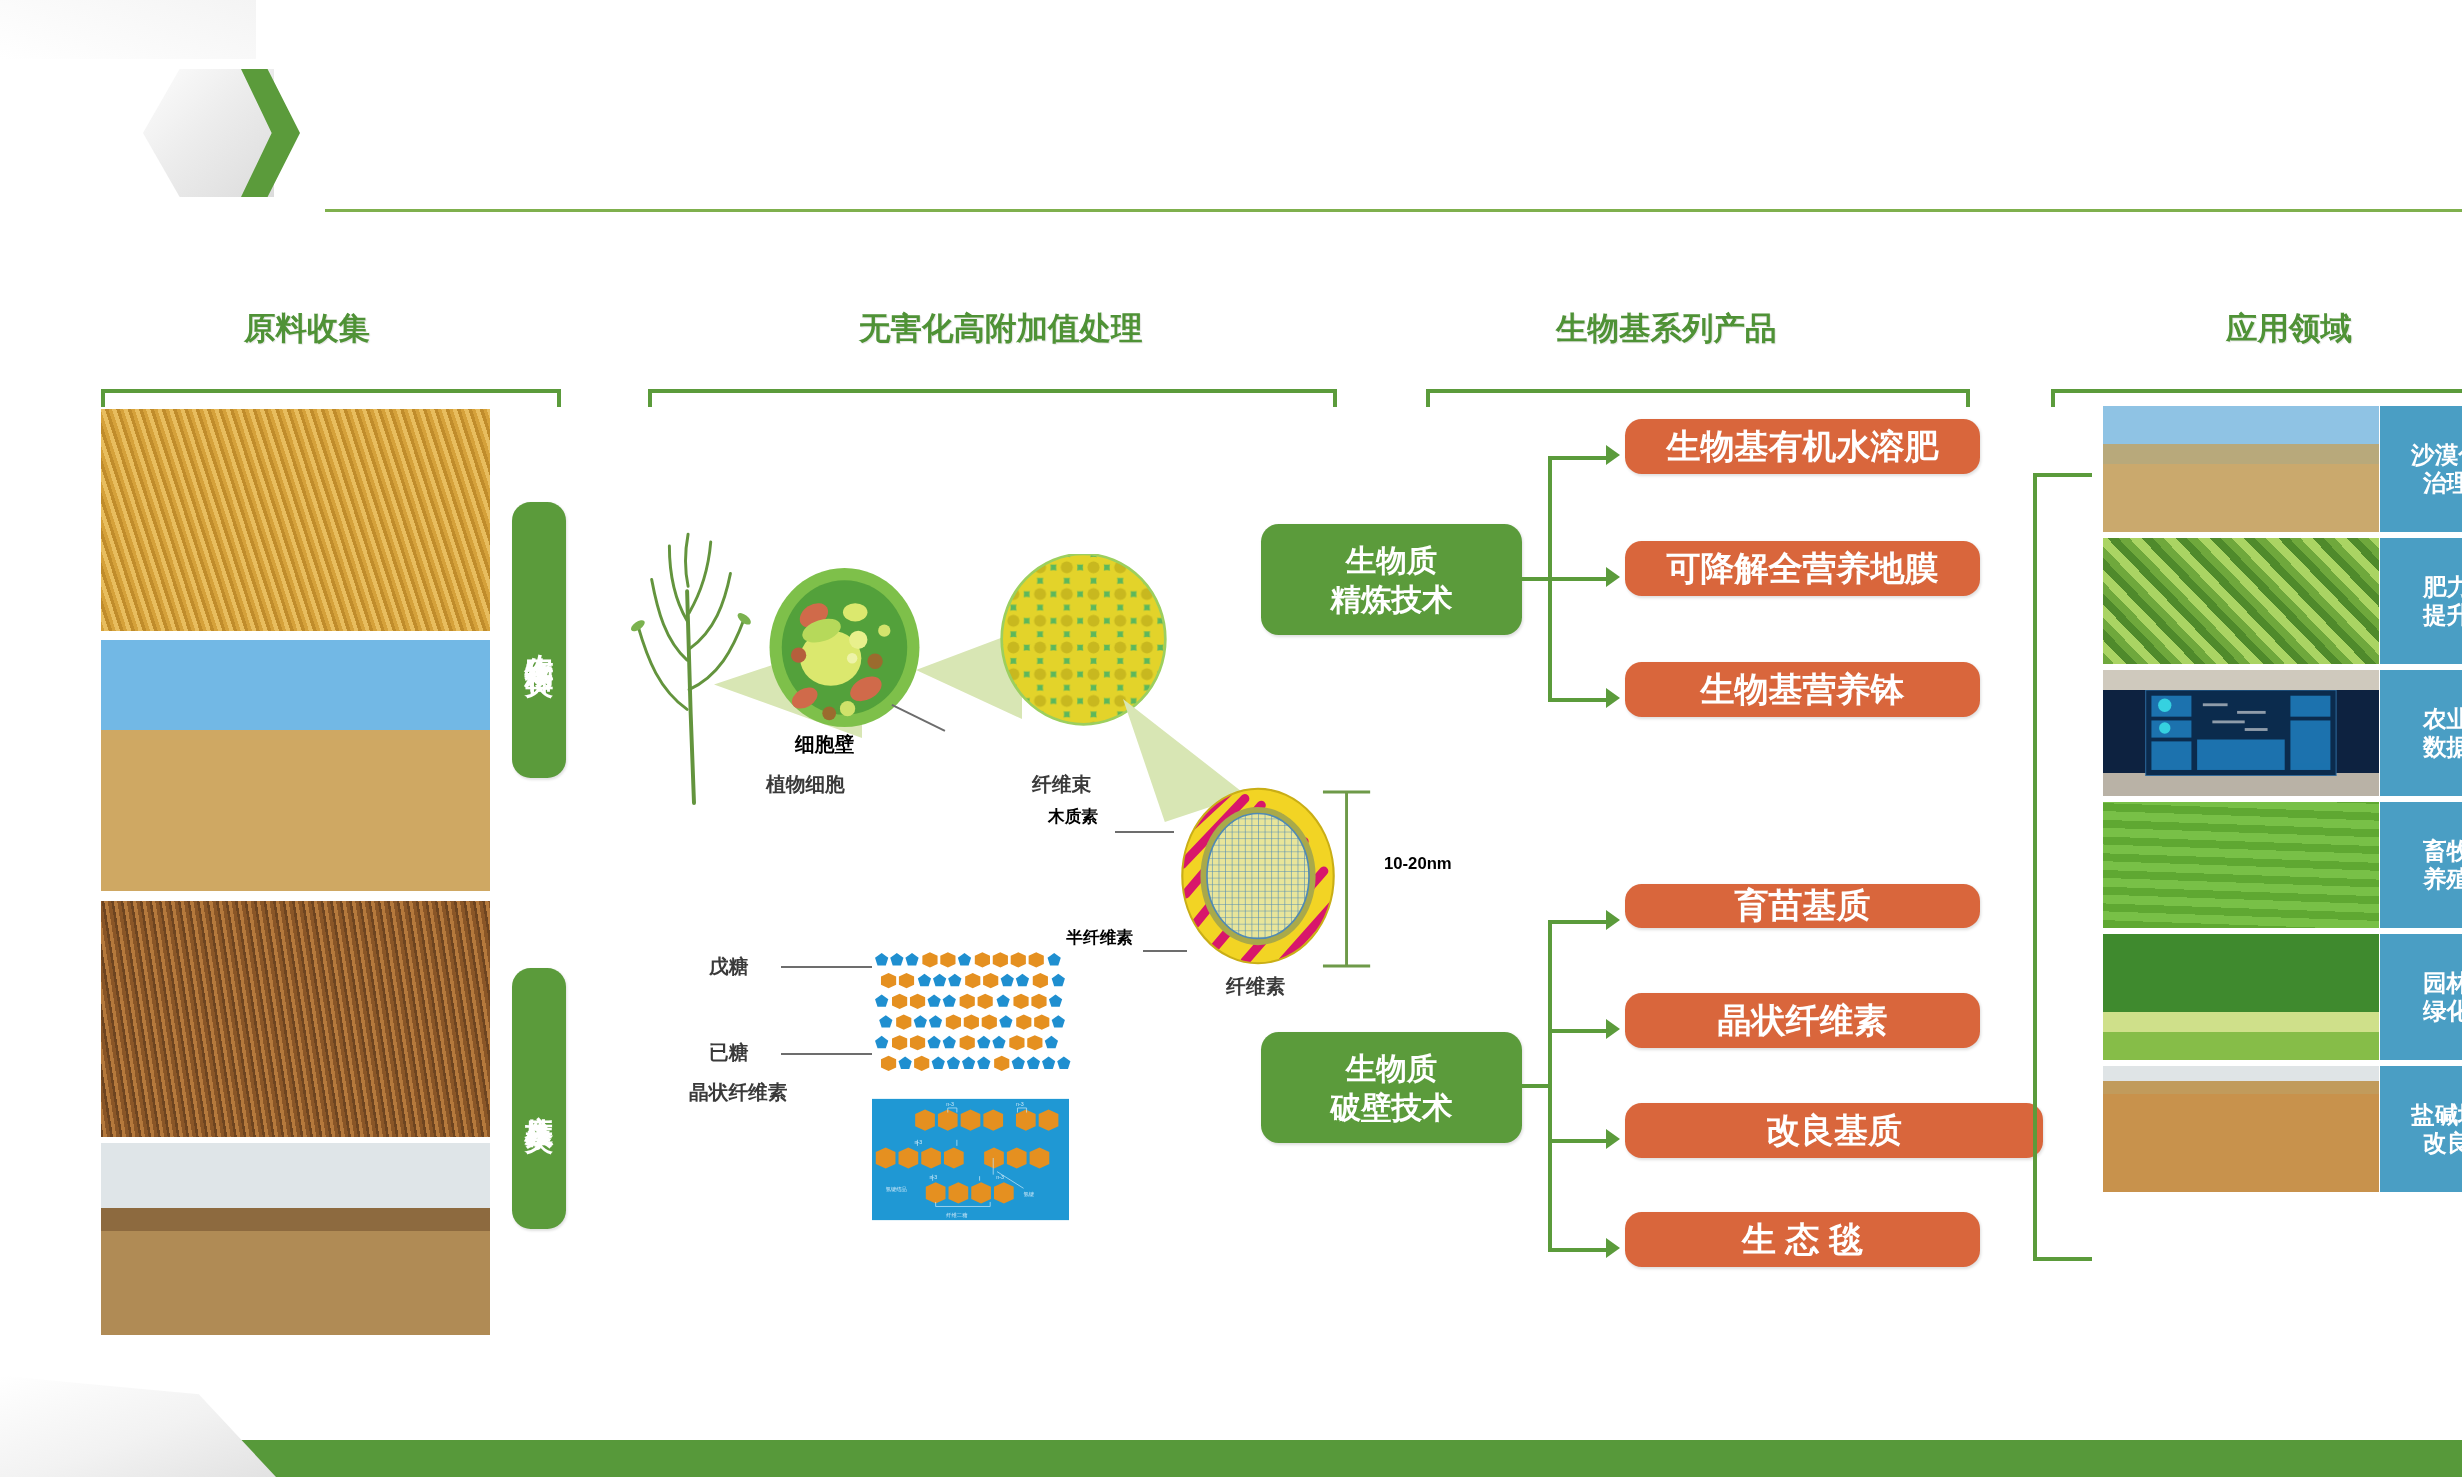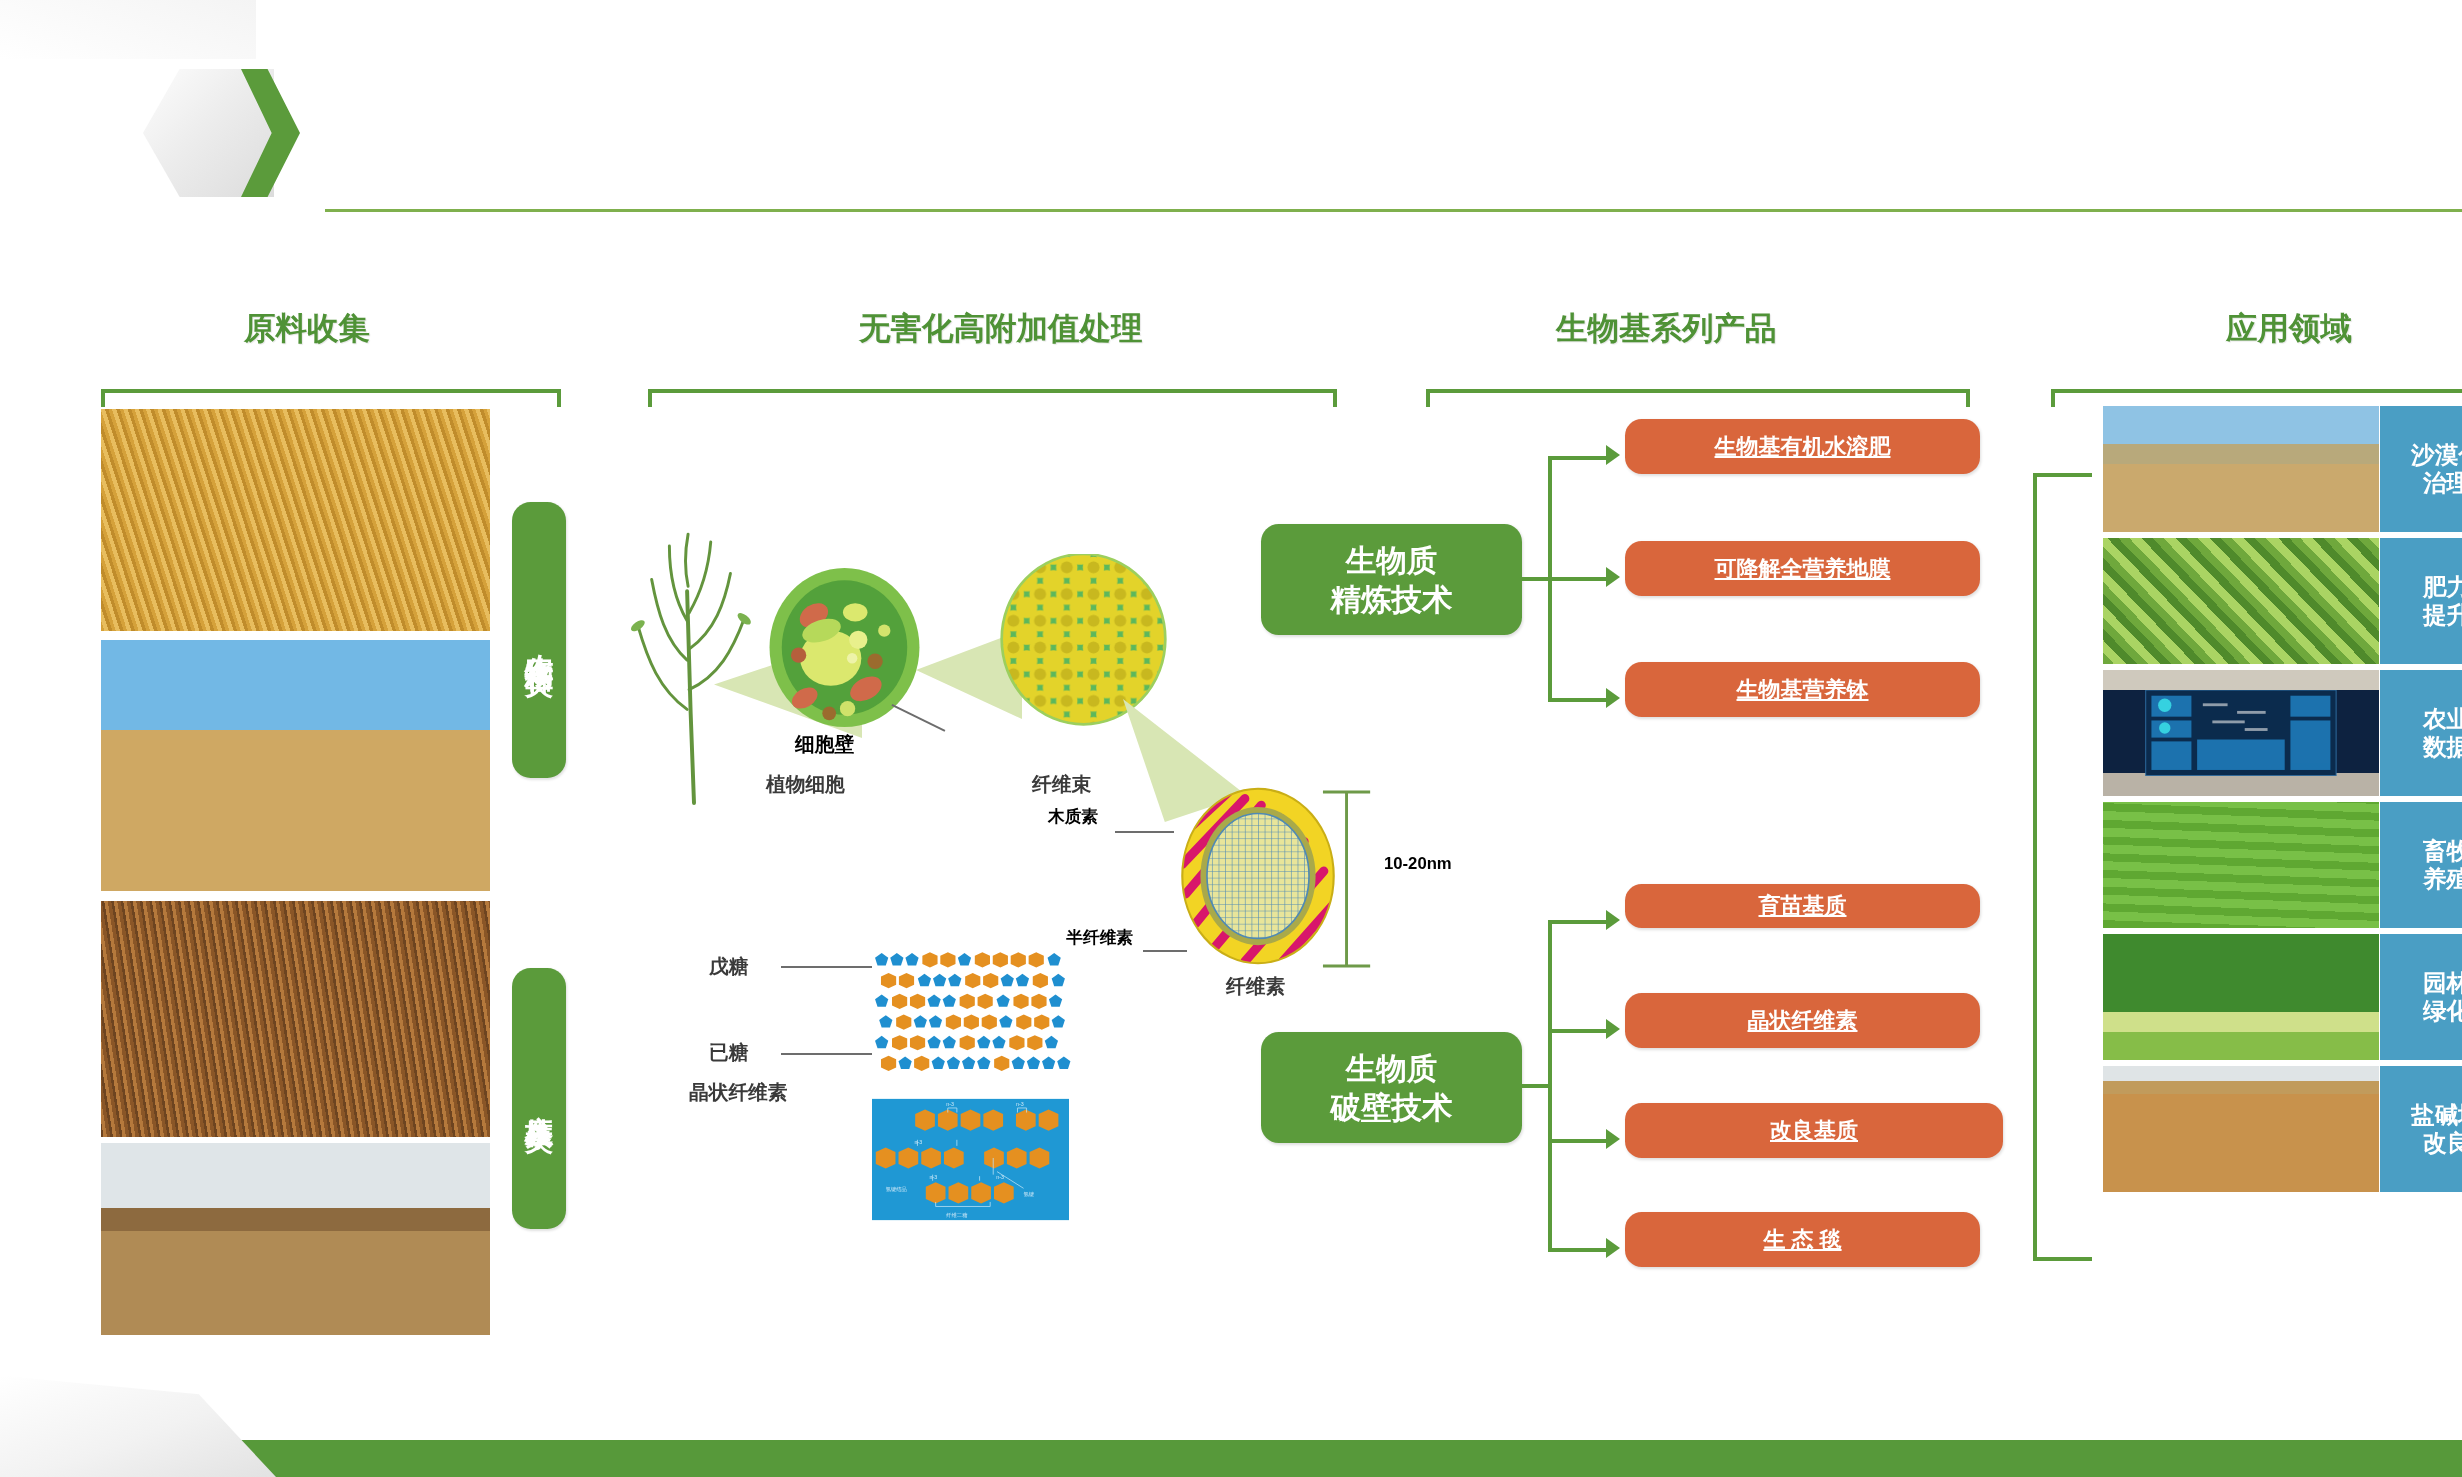--- a/index.html
+++ b/index.html
@@ -98,24 +98,23 @@
   
   .tech{
     position:absolute;background:#5b9b3b;border-radius:17.7px;color:#fff;
     font-size:30.5px;font-weight:bold;line-height:1.25;text-align:center;
     display:flex;align-items:center;justify-content:center;
     box-shadow:1px 1.5px 3px rgba(0,0,0,.13);
   }
   
   .prod{
     position:absolute;background:#d9663c;border-radius:16.7px;color:#fff;
-    font-size:22px;font-weight:bold;text-align:center;
+    font-size:34px;font-weight:bold;text-align:center;
     display:flex;align-items:center;justify-content:center;
     box-shadow:1px 1.5px 3px rgba(0,0,0,.13);
-    text-decoration:underline;
   }
   
   .app-label{
     position:absolute;background:#4a9ec4;color:#fff;font-size:23.6px;font-weight:bold;
     line-height:1.2;display:flex;align-items:center;justify-content:center;text-align:center;
   }
   
   .arrowline{position:absolute;background:#5b9b3b;}
   .arrowhead{
     position:absolute;width:0;height:0;
@@ -463,21 +462,21 @@
 <div class="prod" style="left:1625px;top:662px;width:355px;height:55px;">
   <span>生物基营养钵</span>
 </div>
 
 <div class="prod" style="left:1625px;top:884px;width:355px;height:44px;">
   <span>育苗基质</span>
 </div>
 <div class="prod" style="left:1625px;top:993px;width:355px;height:55px;">
   <span>晶状纤维素</span>
 </div>
-<div class="prod" style="left:1625px;top:1103px;width:378px;height:55px;justify-content:center;">
+<div class="prod" style="left:1625px;top:1103px;width:418px;height:55px;justify-content:center;">
   <span>改良基质</span>
 </div>
 <div class="prod" style="left:1625px;top:1212px;width:355px;height:55px;">
   <span>生 态 毯</span>
 </div>
 
 <div class="arrowline" style="left:2033px;top:473px;width:3.9px;height:788px;"></div>
 <div class="arrowline" style="left:2033px;top:473px;width:59px;height:3.9px;"></div>
 <div class="arrowline" style="left:2033px;top:1257px;width:59px;height:3.9px;"></div>
 

